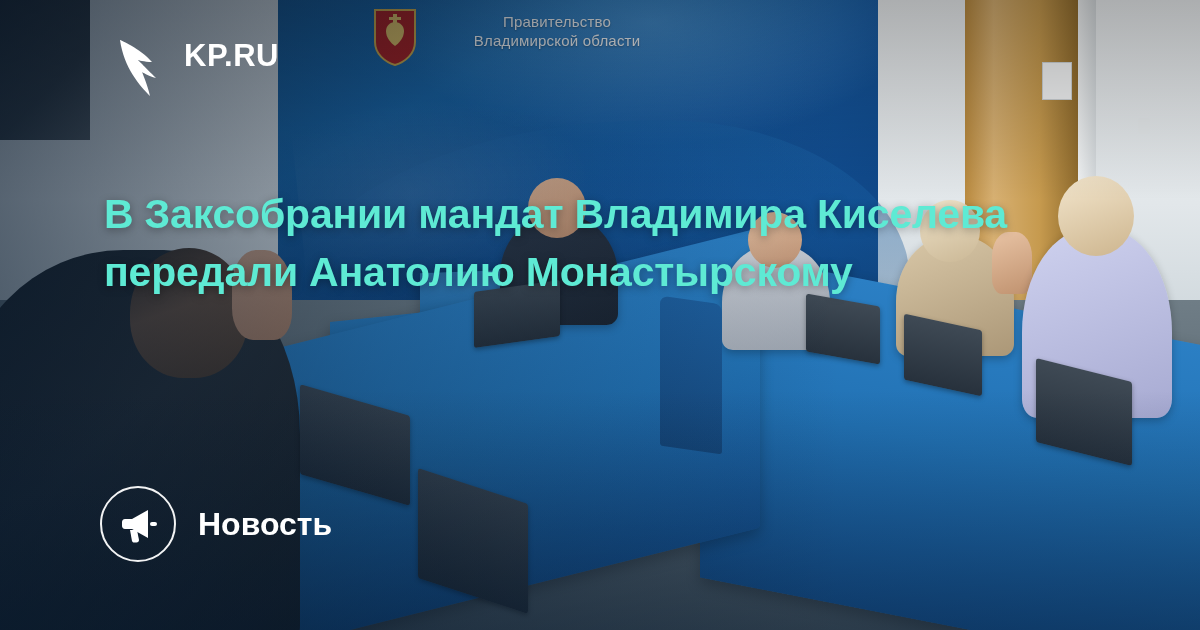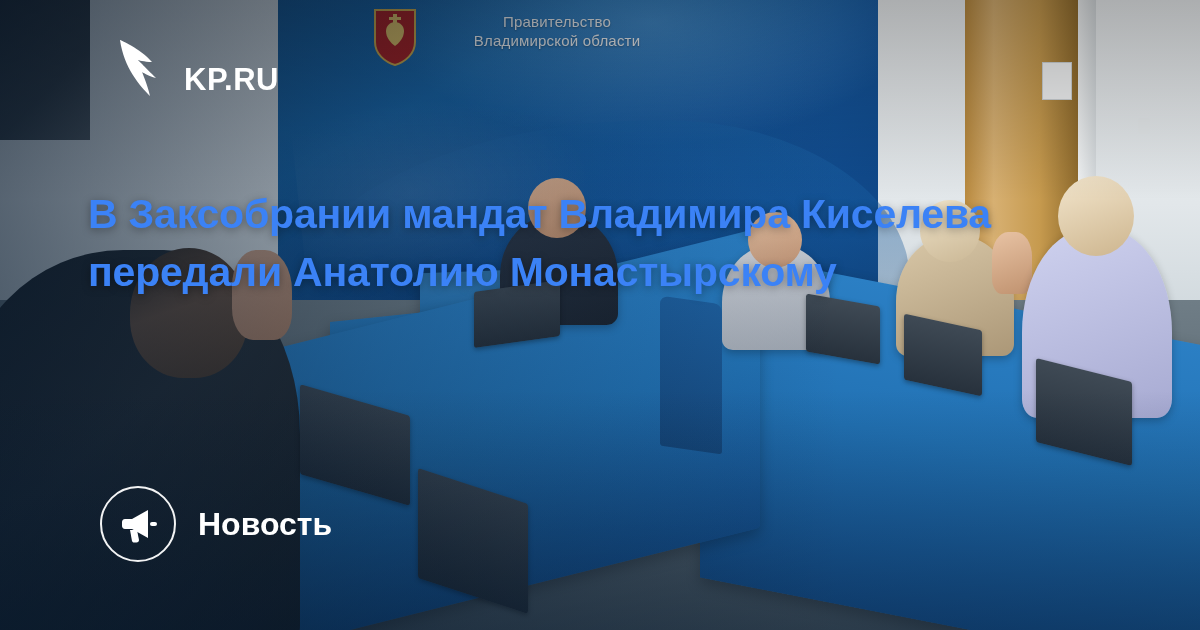--- a/index.html
+++ b/index.html
@@ -202,42 +202,42 @@
     left: 0; bottom: 0; width: 100%; height: 240px;
     background: linear-gradient(to top, rgba(4,22,42,0.45), rgba(4,22,42,0));
     pointer-events: none;
   }
 
   
   .brand {
     position: absolute;
     left: 110px; top: 38px;
     display: flex;
-    align-items: flex-end;
+    align-items: flex-start;
     gap: 18px;
   }
   .brand-mark {
     width: 56px;
     height: 60px;
     flex: 0 0 auto;
   }
   .brand-text {
     color: #ffffff;
     font-size: 31px;
     font-weight: 700;
     letter-spacing: 0.5px;
   }
 
   
   .headline {
     position: absolute;
-    left: 88px;
+    left: 104px;
     top: 185px;
     width: 1000px;
-    color: #3b82f6;
+    color: #5eead4;
     font-size: 41px;
     line-height: 58px;
     font-weight: 700;
     letter-spacing: -0.2px;
     text-shadow: 0 2px 8px rgba(0,0,0,0.35);
   }
 
   
   .badge {
     position: absolute;

